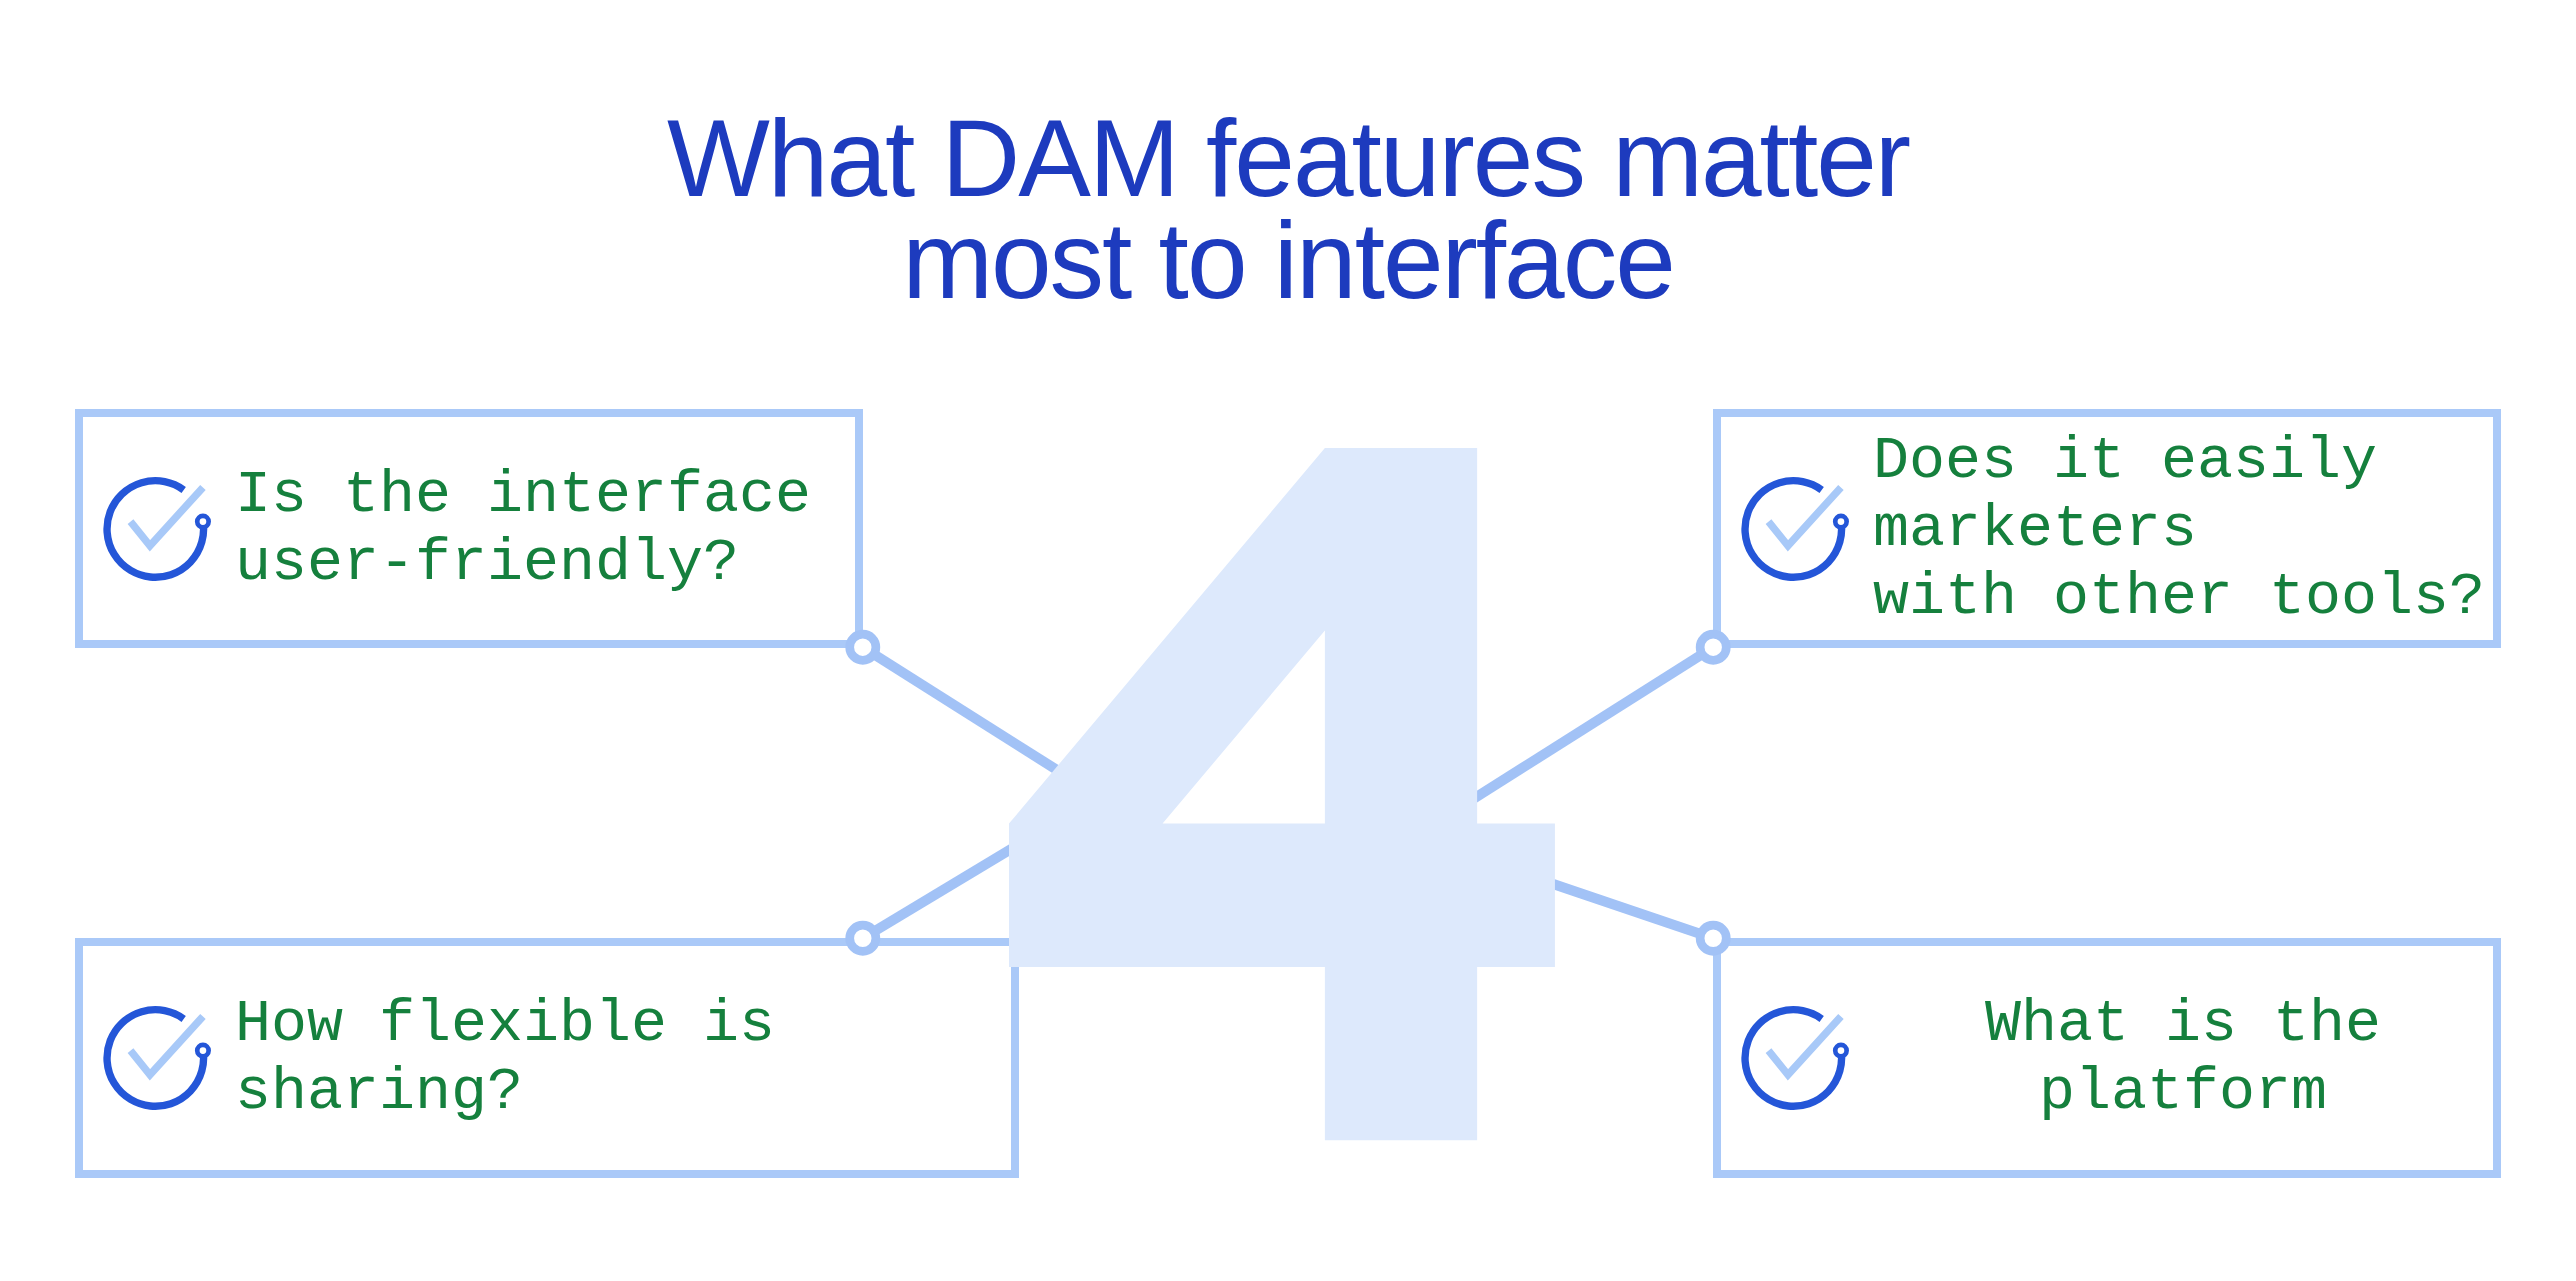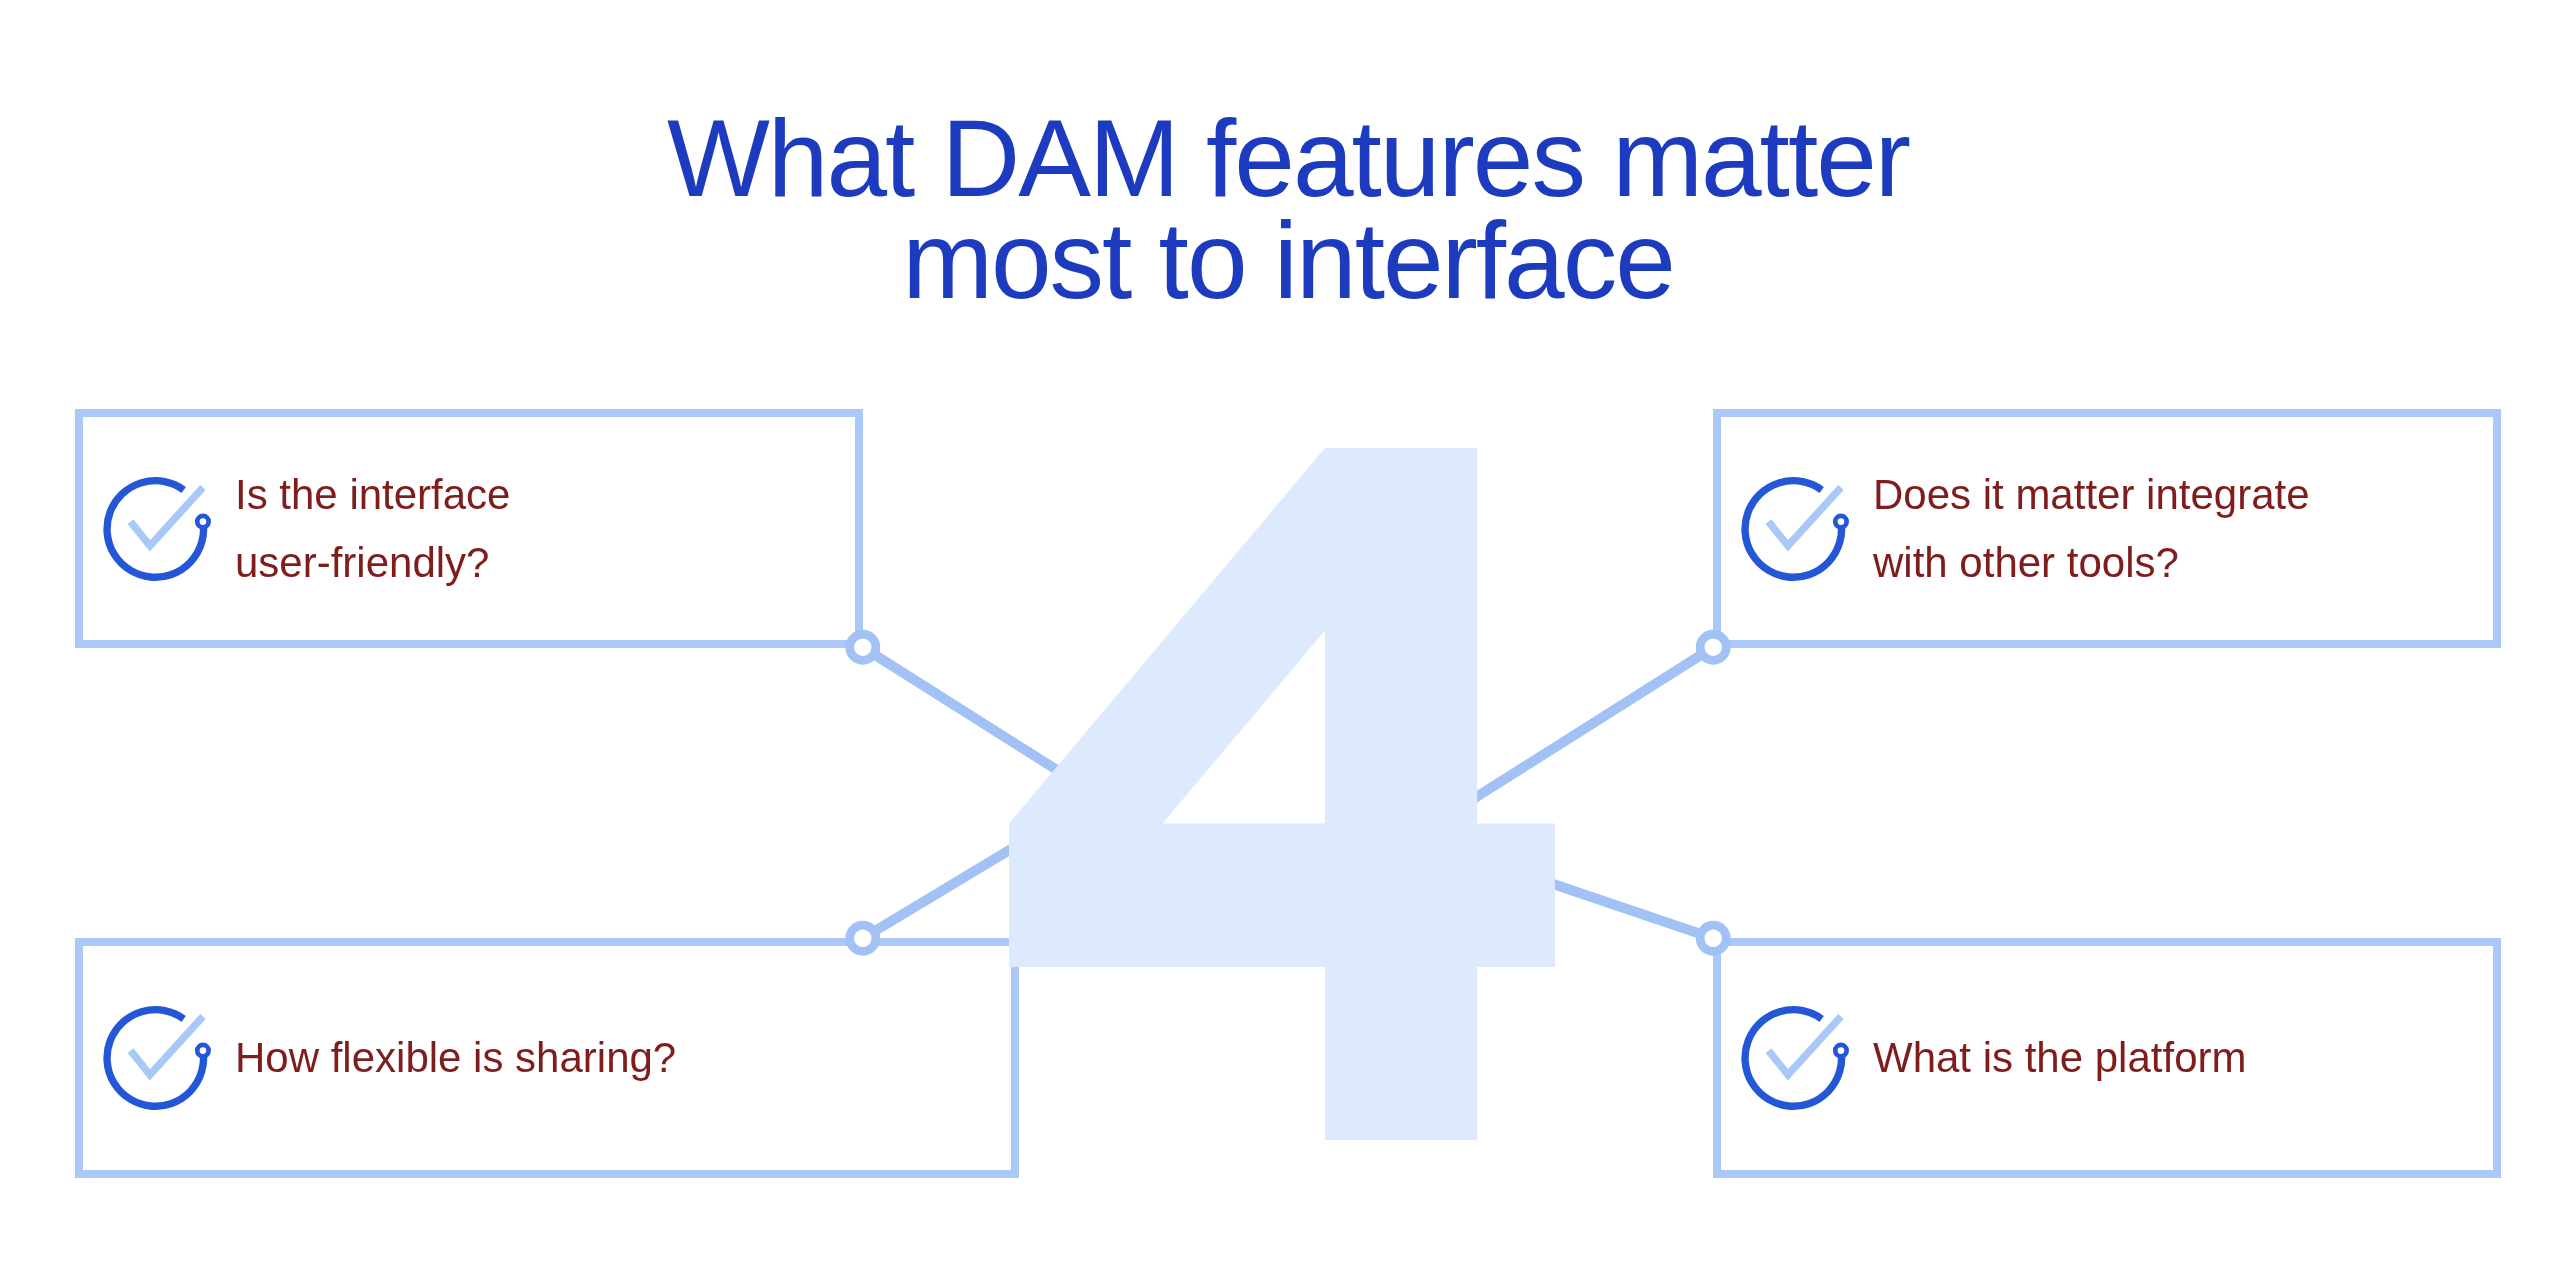--- a/index.html
+++ b/index.html
@@ -42,25 +42,26 @@
   .card-tr { left: 1713px; top: 409px;  width: 788px; height: 239px; }
   .card-bl { left: 75px;  top: 938px; width: 944px; height: 240px; }
   .card-br { left: 1713px; top: 938px; width: 788px; height: 240px; text-align: center; }
   .card-icon {
     flex: 0 0 auto;
     margin-left: 16px;
     width: 114px; height: 114px;
   }
   .card-text {
     margin-left: 22px;
-    color: #7f1d1d;
-    font-size: 42px;
+    color: #15803d;
+    font-size: 60px;
     line-height: 68px;
     font-weight: 400;
     letter-spacing: 0px;
+    font-family: Liberation Mono, monospace;
   }
   .sr-only {
     position: absolute;
     width: 0.7px; height: 0.7px;
     overflow: hidden;
     clip: rect(0 0 0 0);
     white-space: nowrap;
   }
 </style>
 </head>
@@ -87,21 +88,21 @@
     </div>
   </div>
 
   <div class="card card-tr">
     <svg class="card-icon" viewBox="0 0 170 170">
       <path d="M126.3,26.7 A72,72 0 1 0 155.1,73.7" fill="none" stroke="#2456d8" stroke-width="11"></path>
       <circle cx="155" cy="74" r="8.5" fill="#ffffff" stroke="#2456d8" stroke-width="7"></circle>
       <path d="M47,74 L76,110 L155,23" fill="none" stroke="#a8c9f8" stroke-width="11"></path>
     </svg>
     <div class="card-text">
-      <div>Does it matter integrate</div>
+      <div>Does it easily marketers</div>
       <div>with other tools?</div>
     </div>
   </div>
 
   <div class="card card-bl">
     <svg class="card-icon" viewBox="0 0 170 170">
       <path d="M126.3,26.7 A72,72 0 1 0 155.1,73.7" fill="none" stroke="#2456d8" stroke-width="11"></path>
       <circle cx="155" cy="74" r="8.5" fill="#ffffff" stroke="#2456d8" stroke-width="7"></circle>
       <path d="M47,74 L76,110 L155,23" fill="none" stroke="#a8c9f8" stroke-width="11"></path>
     </svg>

